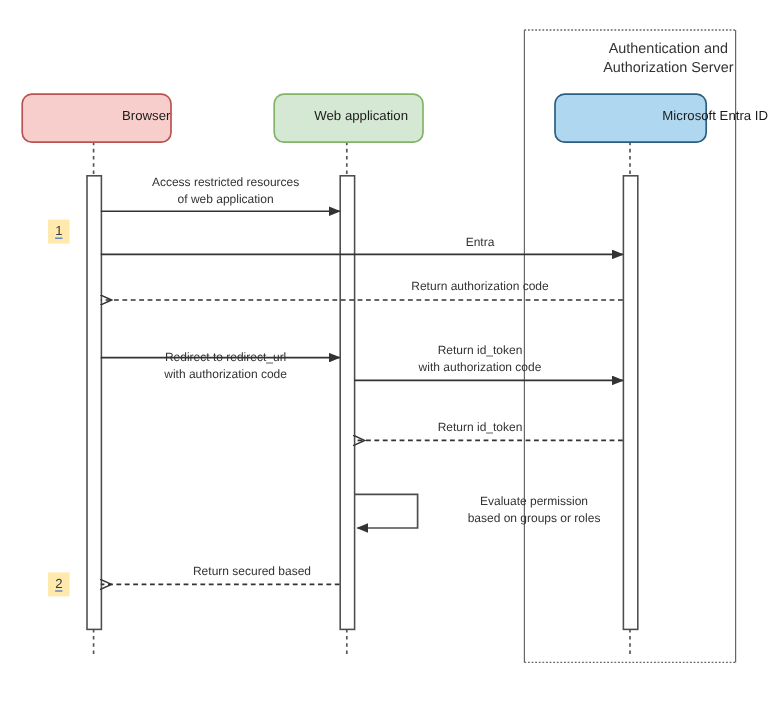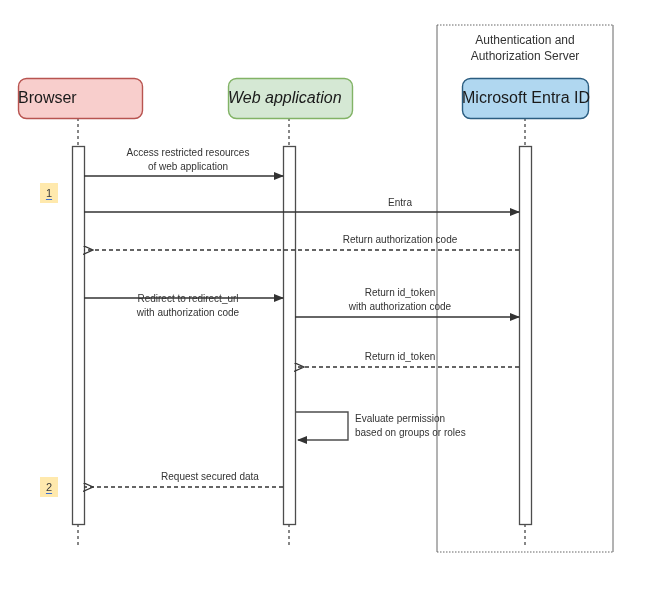--- a/index.html
+++ b/index.html
@@ -29,34 +29,35 @@
     font-size: 10px;
     color: #333333;
     text-align: center;
     line-height: 14px;
     white-space: pre;
     pointer-events: none;
   }
   .participant-label {
     position: absolute;
     font-family: "Liberation Sans", sans-serif;
-    font-size: 16px;
+    font-size: 11px;
     color: #1a1a1a;
-    text-align: left;
+    text-align: right;
     line-height: 15px;
     white-space: pre;
   }
   .group-title {
     position: absolute;
     font-family: "Liberation Sans", sans-serif;
     font-size: 12px;
     color: #333333;
     text-align: center;
     line-height: 16px;
     white-space: pre;
+    padding-left: 32px;
   }
   .badge {
     position: absolute;
     width: 18px;
     height: 20px;
     background: #ffe9ad;
     display: flex;
     align-items: center;
     justify-content: center;
     font-family: "Liberation Sans", sans-serif;
@@ -120,35 +121,35 @@
         <line x1="283" y1="487" x2="84" y2="487" stroke="#333333" stroke-width="1.3" marker-end="url(#arrow-open-l)" stroke-dasharray="4 3"></line>
       </g>
   </svg>
 
   <div id="group-title-holder">
       <div class="group-title" style="left: 437px; top: 32px; width: 176px;">Authentication and
 Authorization Server</div>
     </div>
   <div id="participant-labels">
       <div class="participant-label" style="left: 18px; top: 90px; width: 124px;">Browser</div>
-      <div class="participant-label" style="left: 228px; top: 90px; width: 124px; font-style: italic;">Web application</div>
-      <div class="participant-label" style="left: 462px; top: 90px; width: 146px;">Microsoft Entra ID</div>
+      <div class="participant-label" style="left: 216px; top: 90px; width: 124px;">Web application</div>
+      <div class="participant-label" style="left: 462px; top: 90px; width: 146px; padding-left: 32px;">Microsoft Entra ID</div>
     </div>
   <div id="message-labels">
       <div class="lbl" style="left: 88px; top: 146px; width: 200px;">Access restricted resources
 of web application</div>
       <div class="lbl" style="left: 300px; top: 196px; width: 200px;">Entra</div>
       <div class="lbl" style="left: 300px; top: 233px; width: 200px;">Return authorization code</div>
       <div class="lbl" style="left: 88px; top: 268px; width: 200px; margin-top: 24px;">Redirect to redirect_url
 with authorization code</div>
       <div class="lbl" style="left: 300px; top: 286px; width: 200px;">Return id_token
 with authorization code</div>
       <div class="lbl" style="left: 300px; top: 350px; width: 200px;">Return id_token</div>
-      <div class="lbl" style="left: 355px; top: 412px; width: 180px; text-align: left;">Evaluate permission
+      <div class="lbl" style="left: 355px; top: 412px; width: 180px; text-align: center;">Evaluate permission
 based on groups or roles</div>
-      <div class="lbl" style="left: 110px; top: 470px; width: 200px;">Request secured data</div>
+      <div class="lbl" style="left: 110px; top: 470px; width: 200px;">Return secured based</div>
     </div>
   <div id="badges-holder">
       <div class="badge" style="left: 40px; top: 183px;">1</div>
       <div class="badge" style="left: 40px; top: 477px;">2</div>
     </div>
 
 </div>
 
 </body></html>

